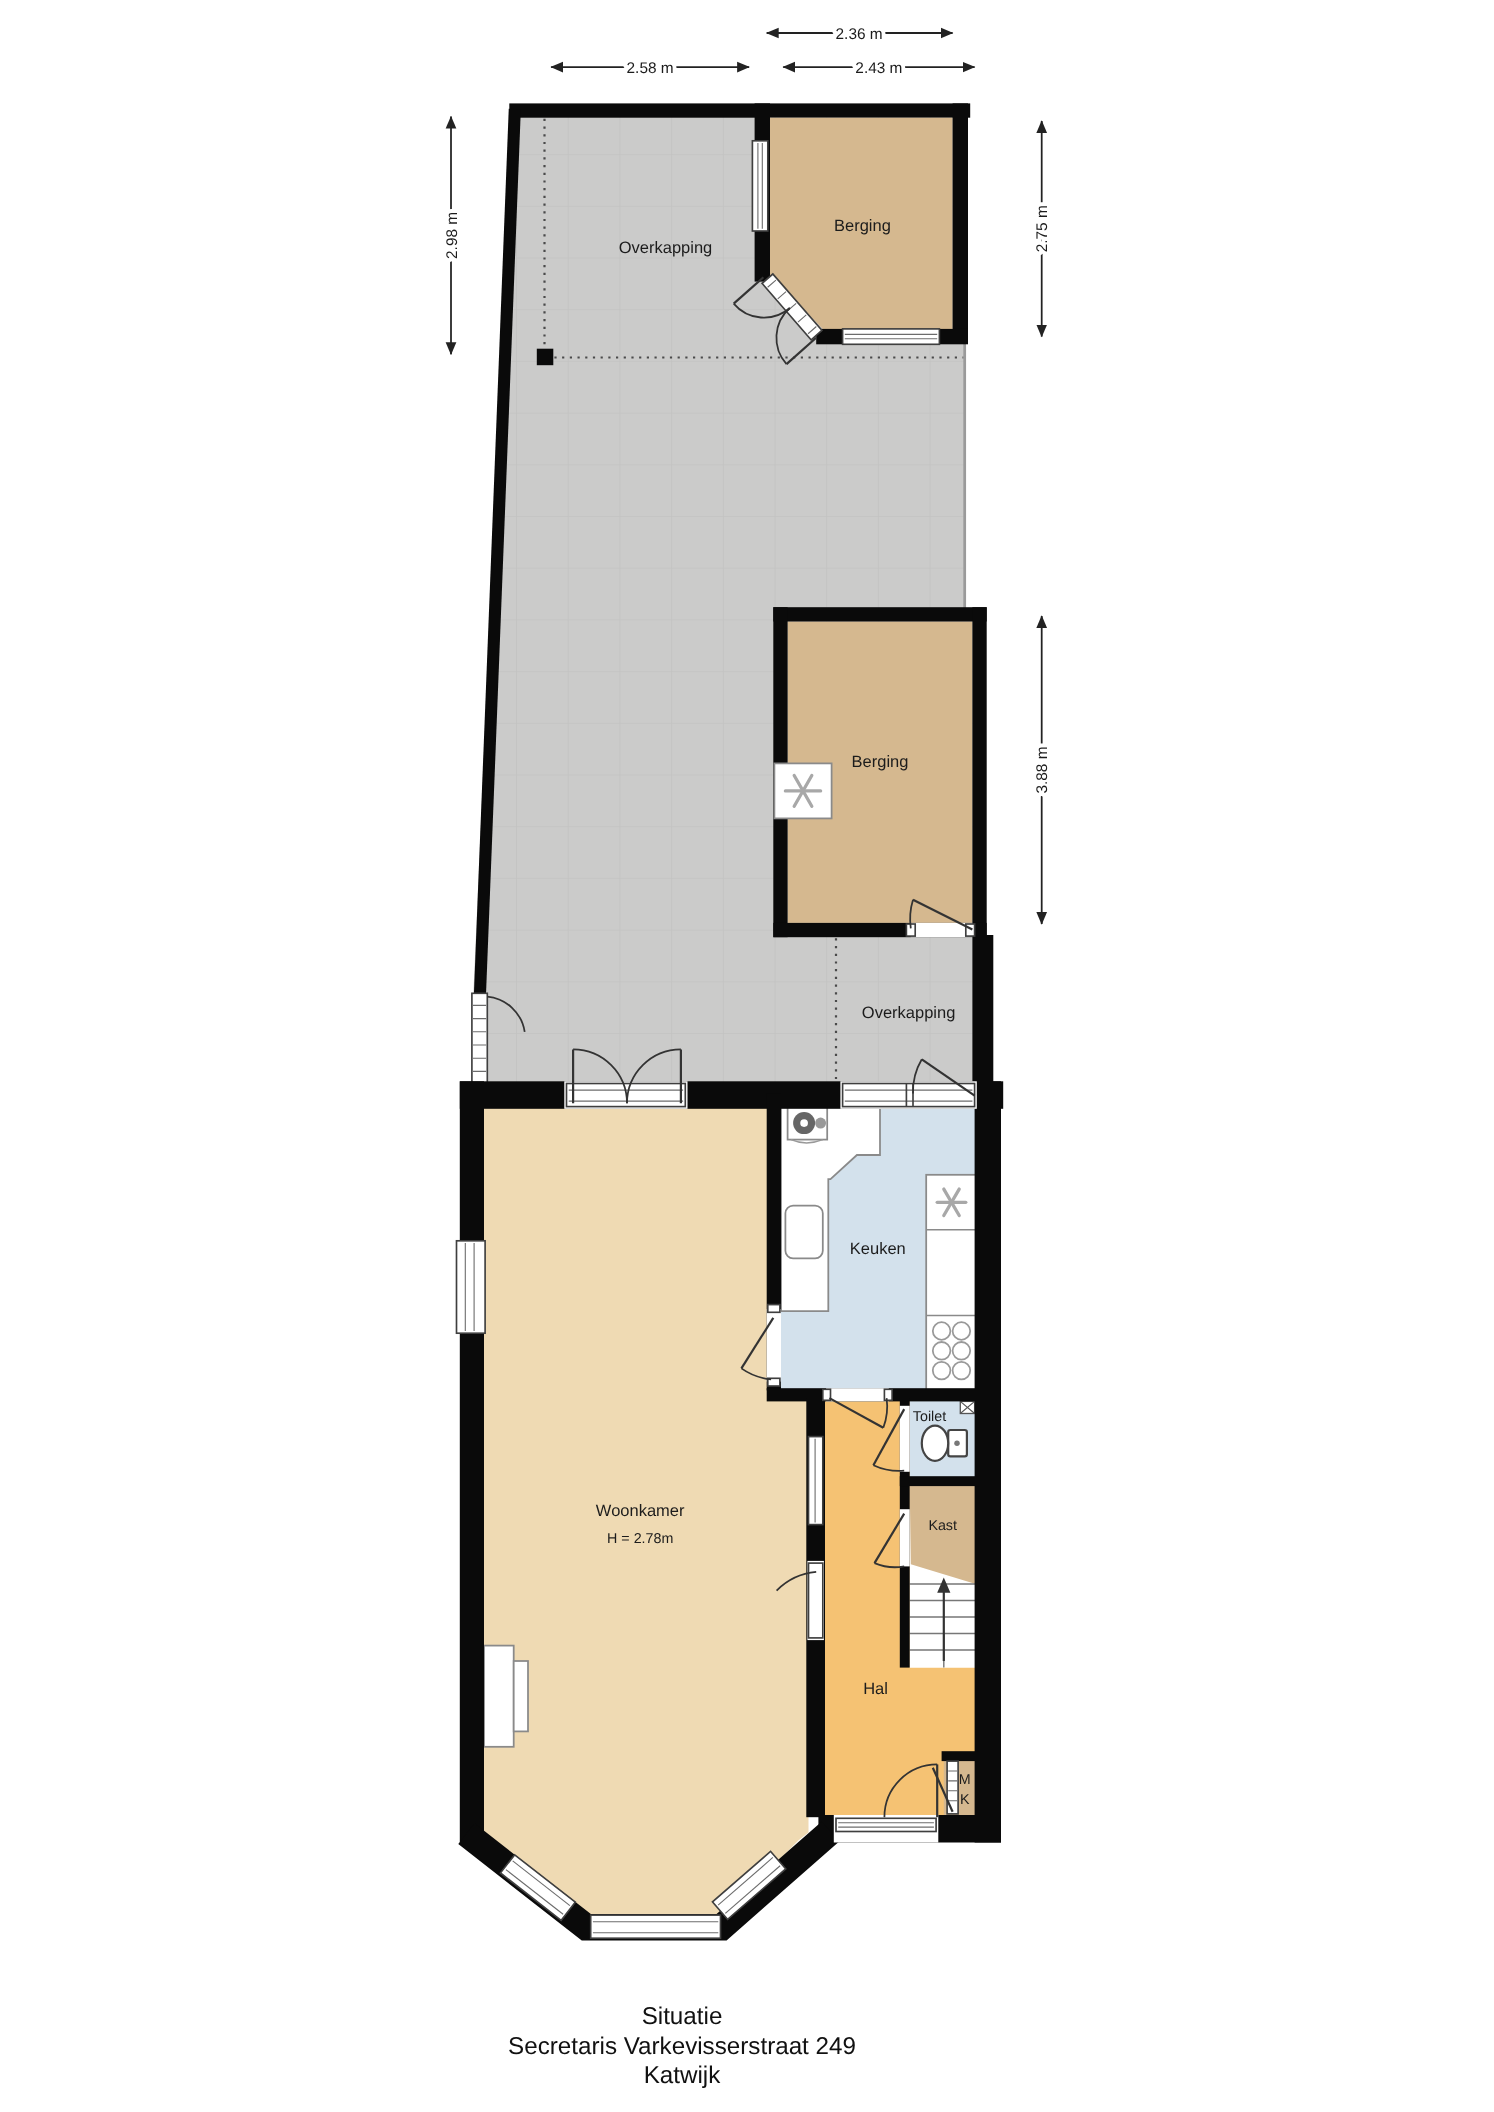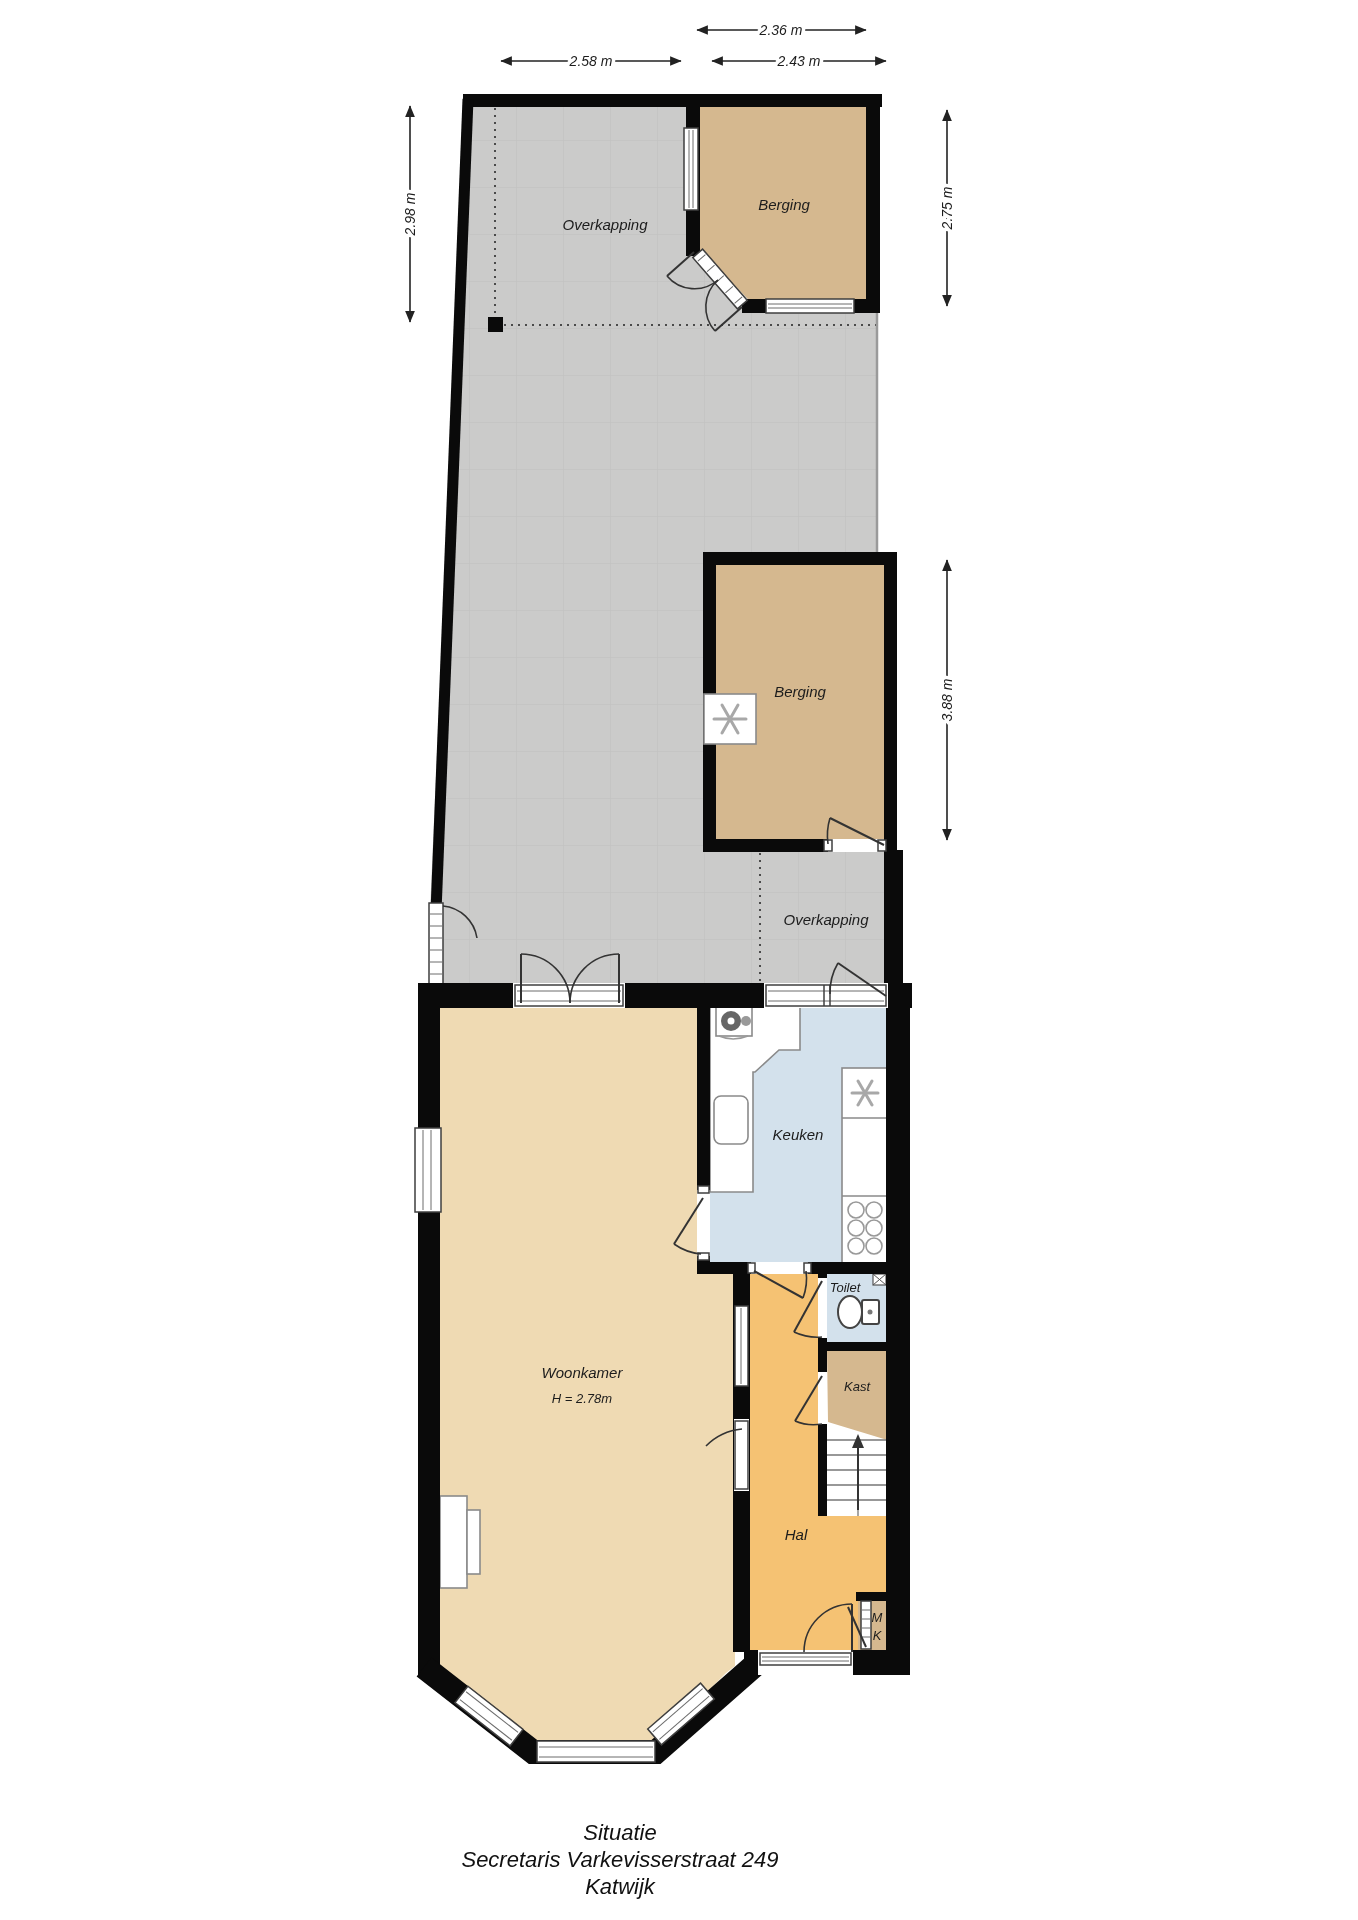--- a/index.html
+++ b/index.html
@@ -1,16 +1,16 @@
 <!DOCTYPE html>
 <html><head>
 <meta charset="utf-8">
 <style>
   html,body{margin:0;padding:0;background:#ffffff;}
-  .page{position:relative;width:1358px;height:1920px;background:#fff;font-family:"Liberation Sans",sans-serif;font-style:italic;}
+  .page{position:relative;width:1358px;height:1920px;background:#fff;font-family:"Liberation Sans",sans-serif;}
   svg{display:block;}
   .lbl{font-family:"Liberation Sans",sans-serif;font-size:15px;fill:#1c1c1c;text-anchor:middle;}
   .lbl-sm{font-family:"Liberation Sans",sans-serif;font-size:13px;fill:#1c1c1c;text-anchor:middle;}
   .dim{font-family:"Liberation Sans",sans-serif;font-size:14px;fill:#1c1c1c;text-anchor:middle;
        paint-order:stroke;stroke:#ffffff;stroke-width:7px;stroke-linejoin:round;}
   .title-line{font-family:"Liberation Sans",sans-serif;font-size:22px;fill:#111;text-anchor:middle;}
   .wall{fill:#0a0a0a;stroke:none;}
   .opening{fill:#ffffff;stroke:none;}
   .winframe{fill:#ffffff;stroke:#3f3f3f;stroke-width:1.5;}
   .winline{stroke:#6c6c6c;stroke-width:1;fill:none;}

